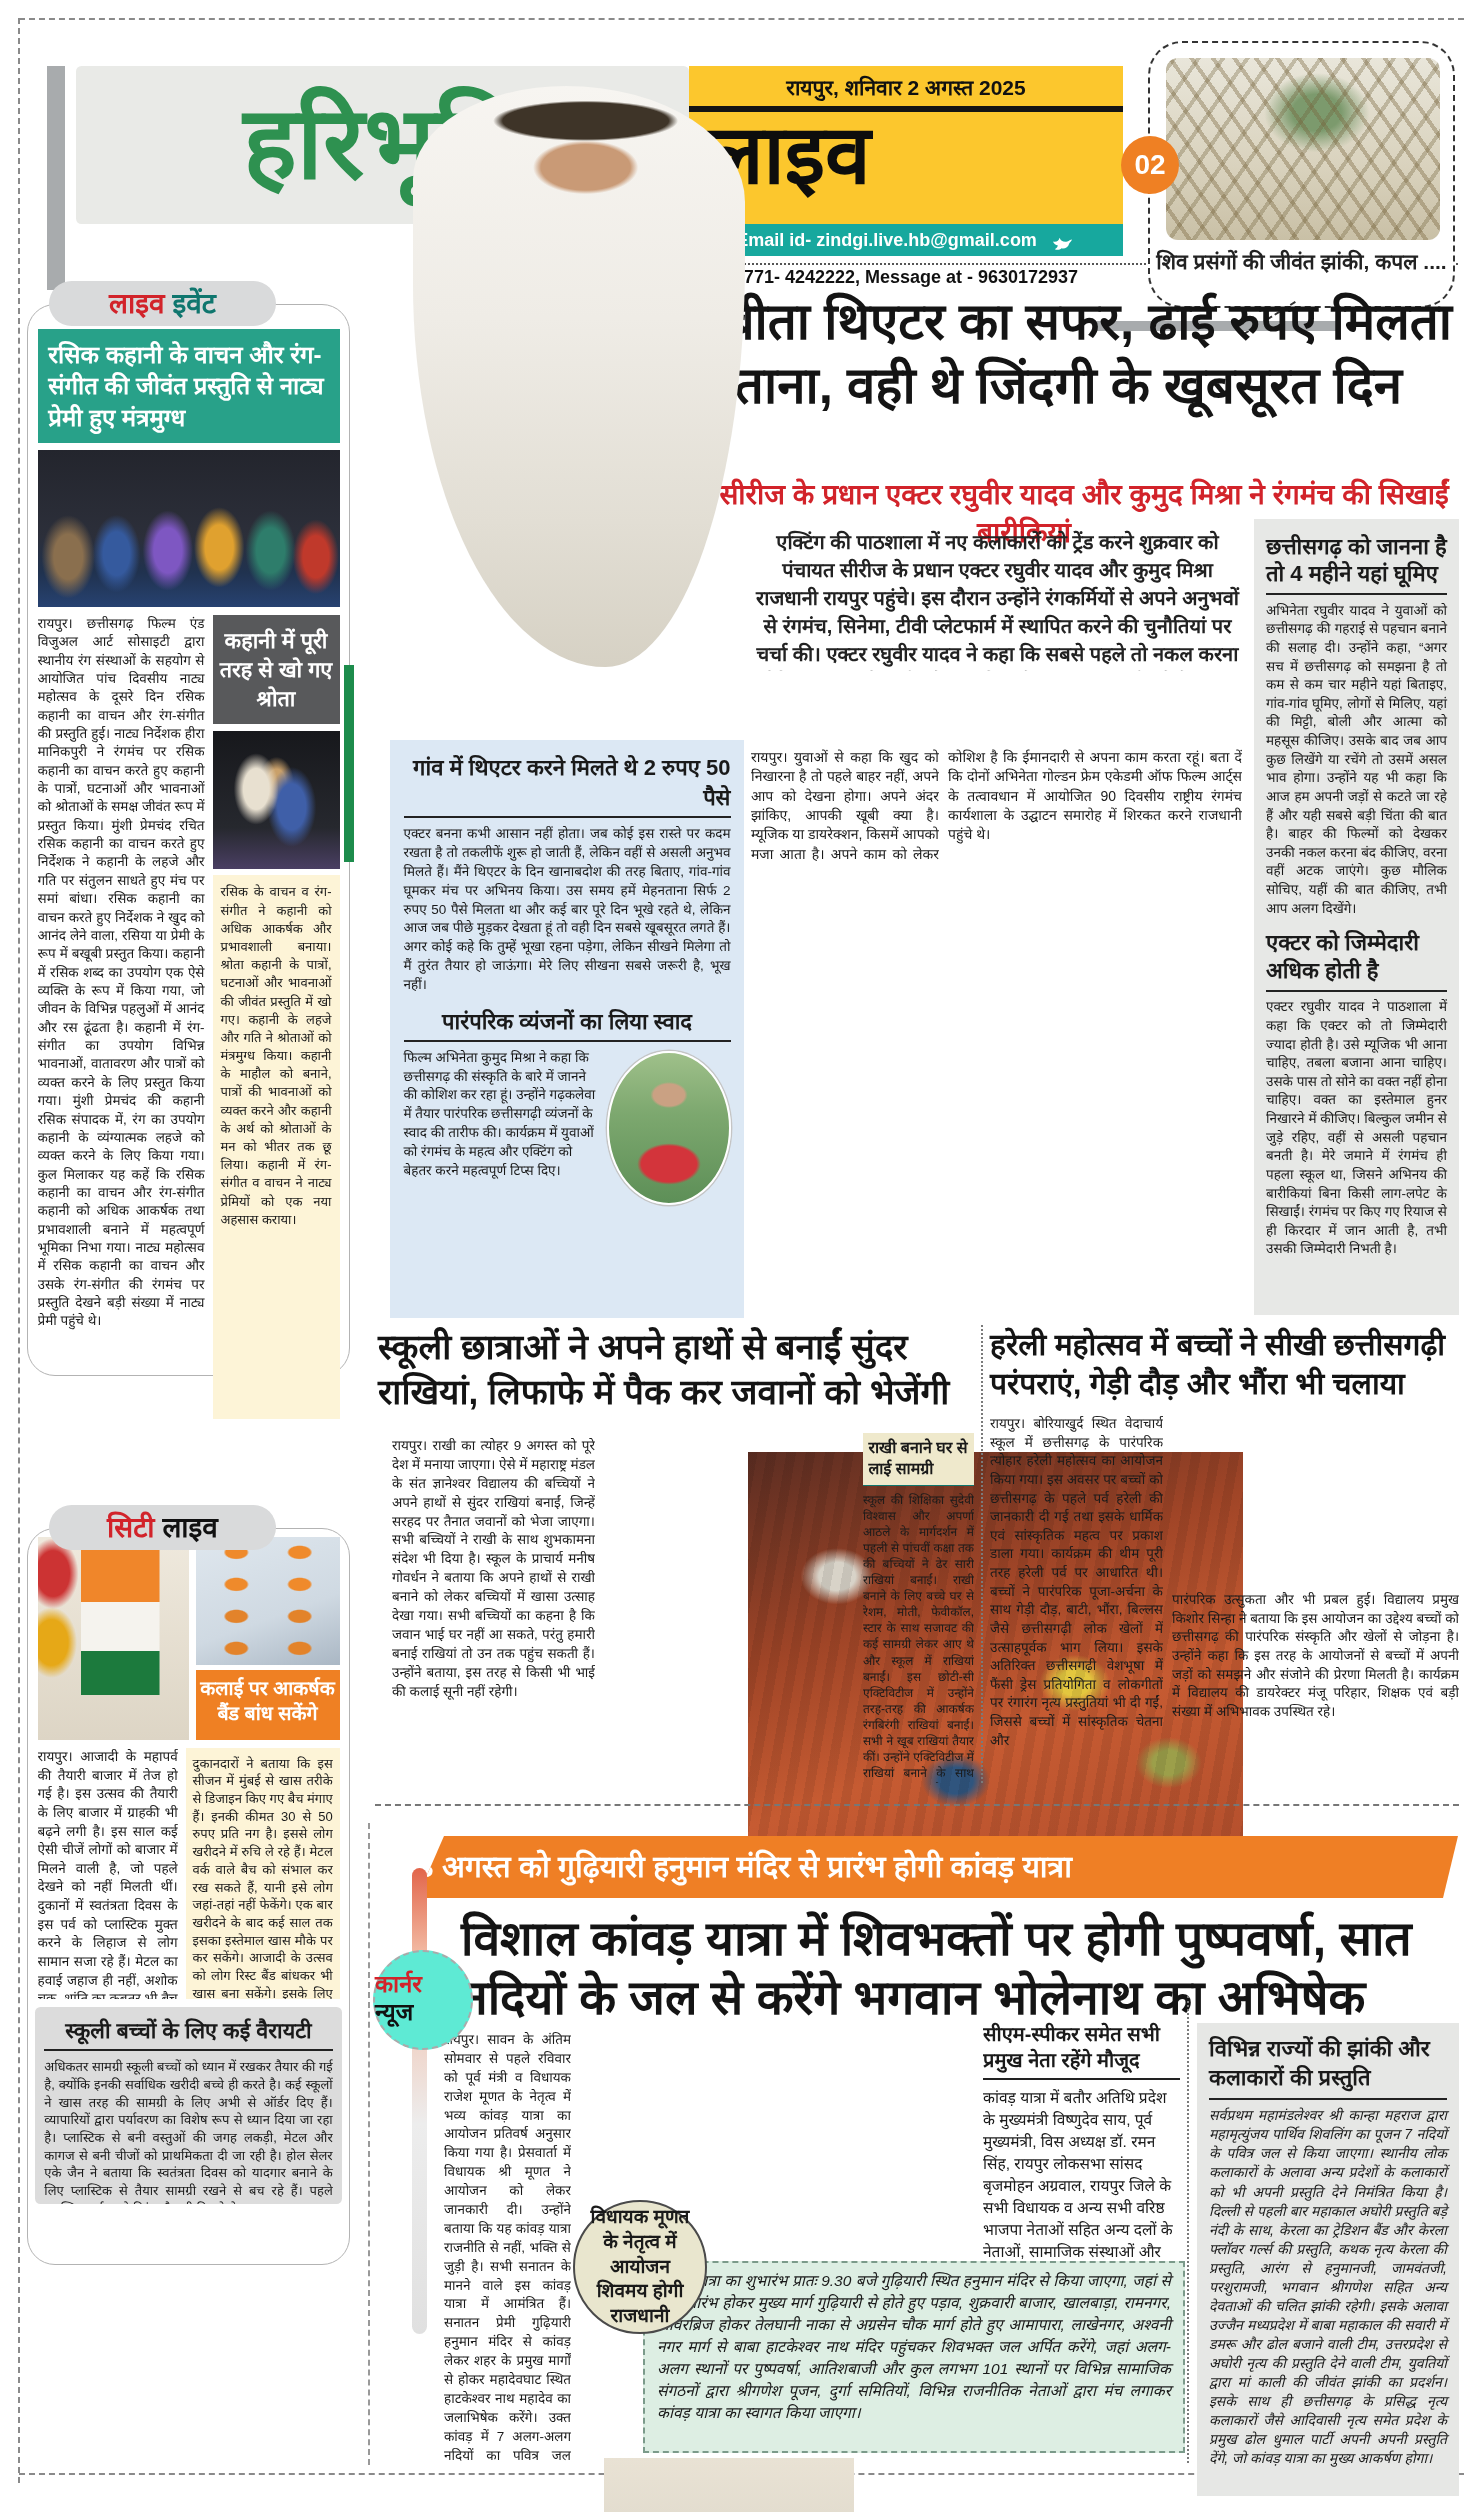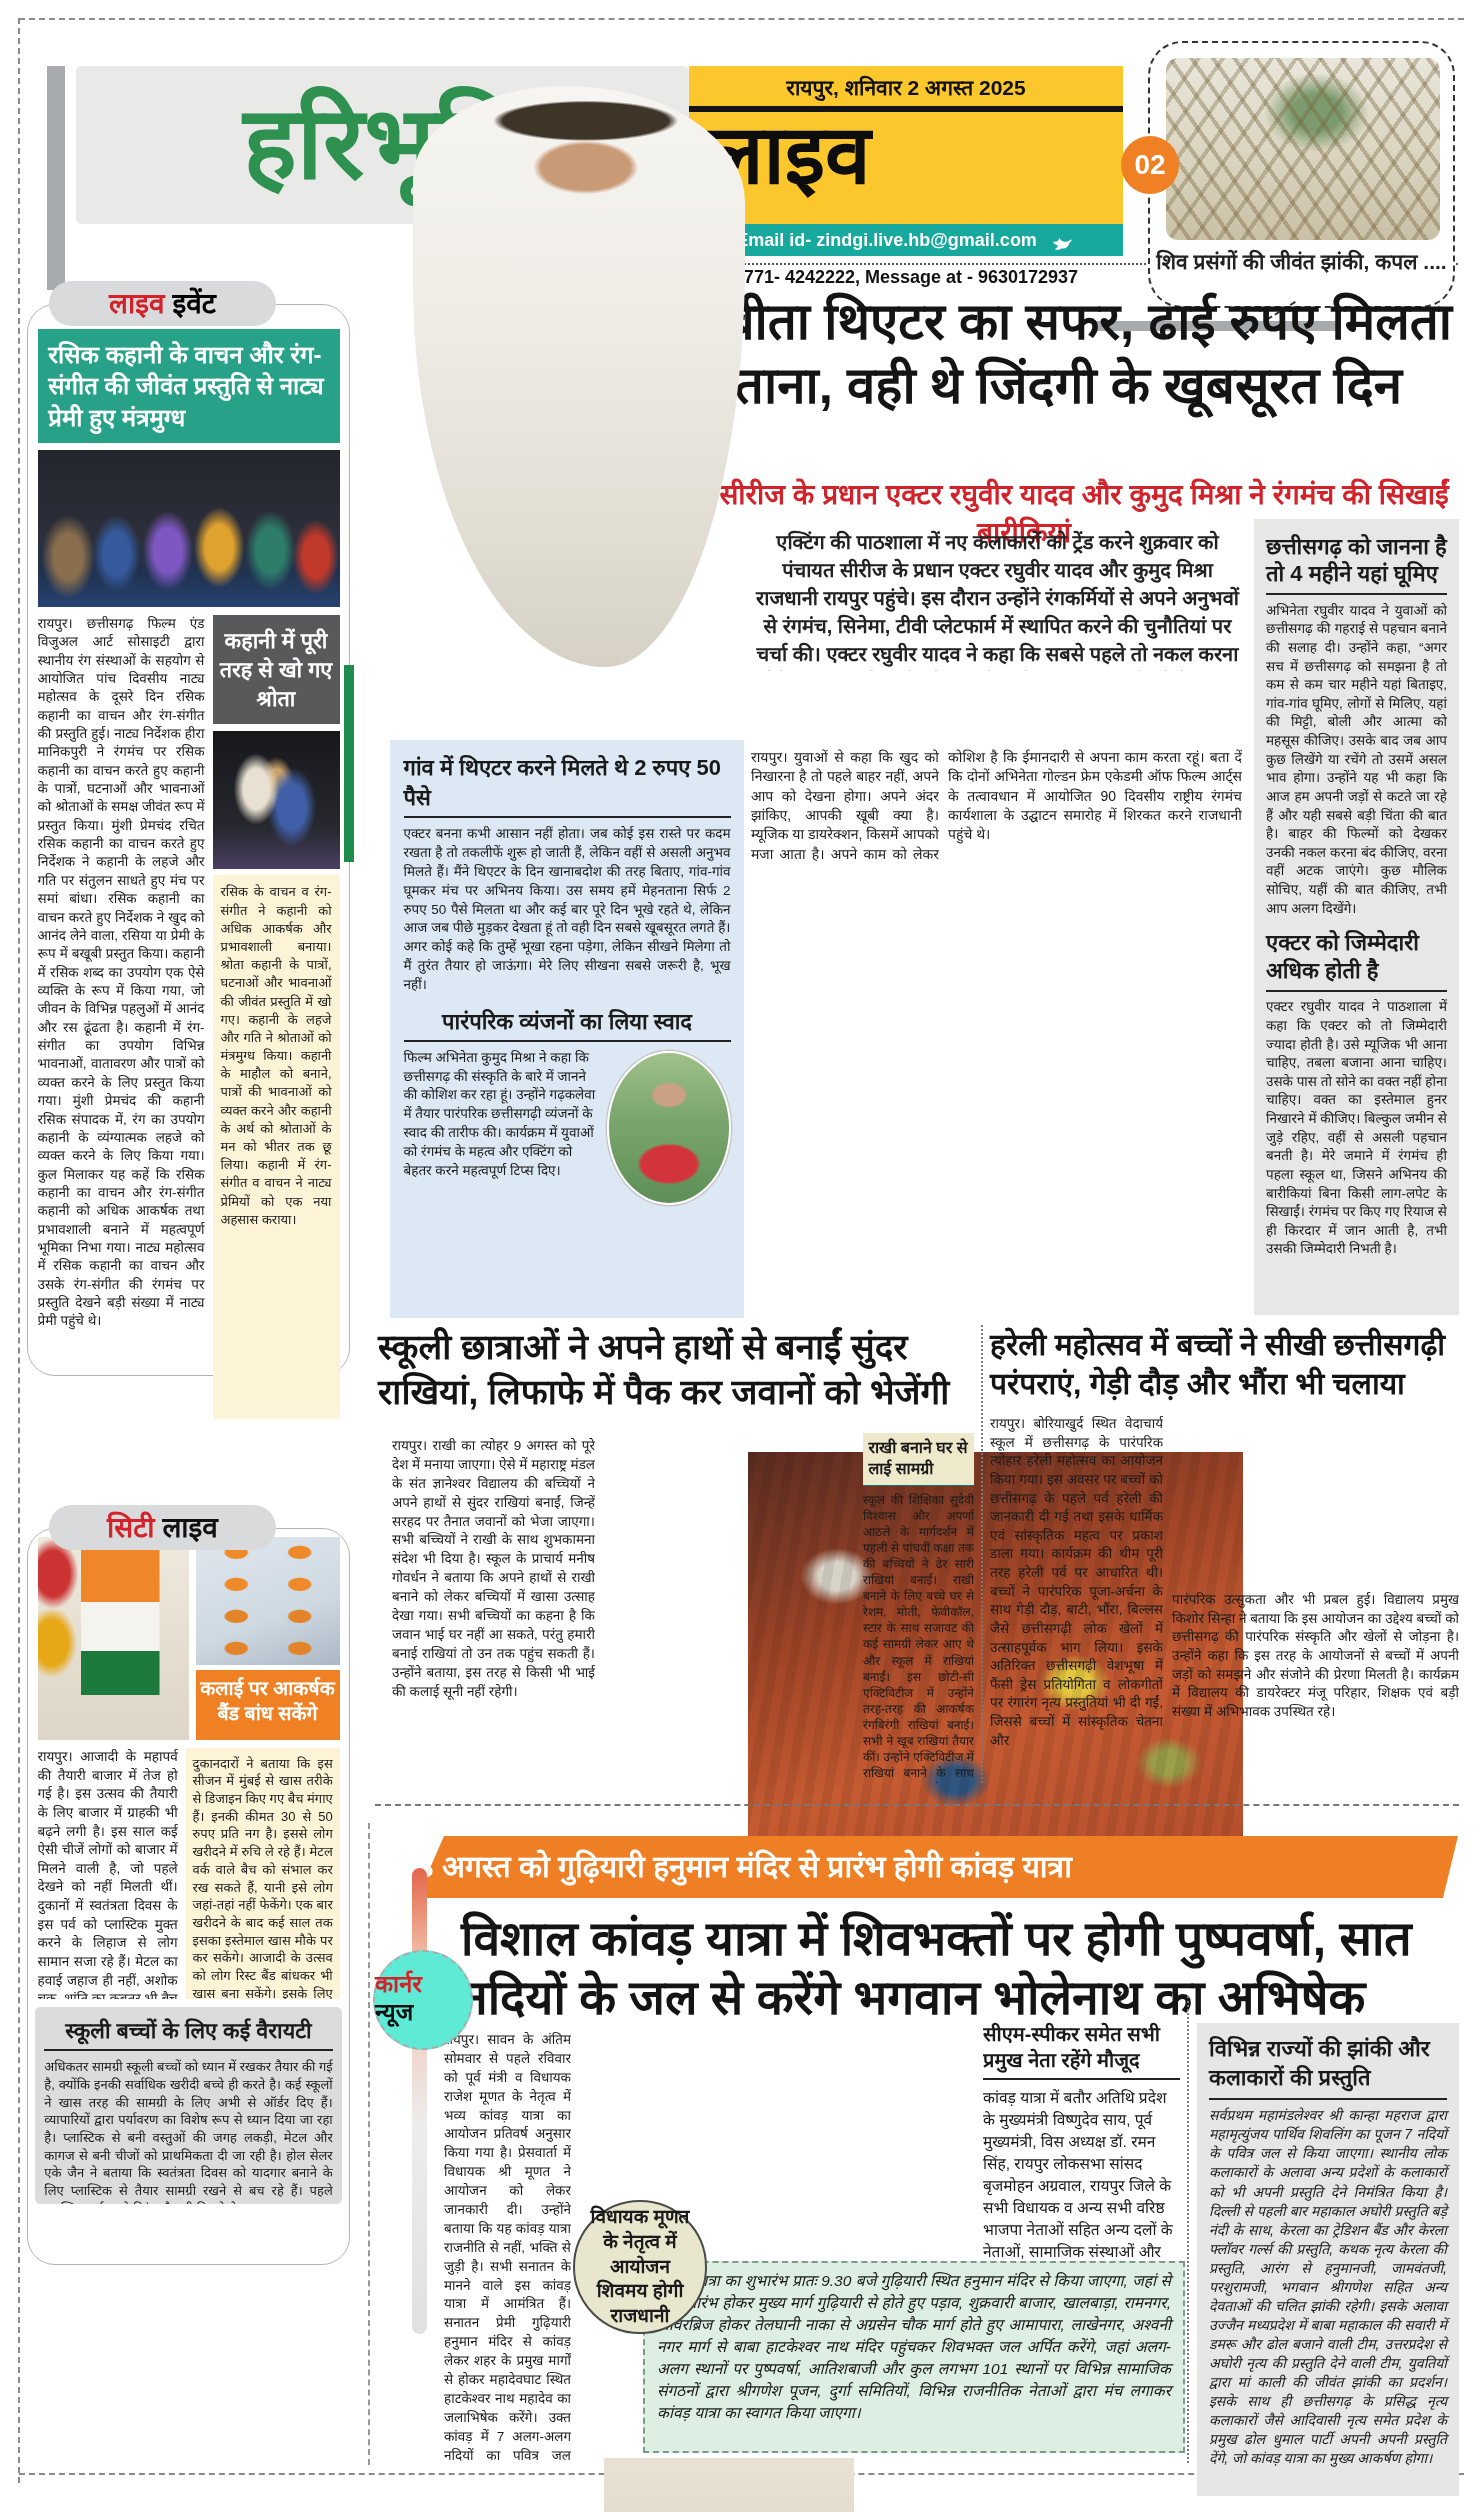--- a/index.html
+++ b/index.html
@@ -109,21 +109,21 @@
 <div class="abs clip" style="left:751px;top:528px;width:493px;height:143px;font-size:20px;line-height:1.4;font-weight:700;color:#222;text-align:center;">एक्टिंग की पाठशाला में नए कलाकारों को ट्रेंड करने शुक्रवार को पंचायत सीरीज के प्रधान एक्टर रघुवीर यादव और कुमुद मिश्रा राजधानी रायपुर पहुंचे। इस दौरान उन्होंने रंगकर्मियों से अपने अनुभवों से रंगमंच, सिनेमा, टीवी प्लेटफार्म में स्थापित करने की चुनौतियां पर चर्चा की। एक्टर रघुवीर यादव ने कहा कि सबसे पहले तो नकल करना छोड़िए। कुदरत ने सभी को हुनर दिया है। पहचानना हमी को है। इधर-उधर देखकर हम नकल की तरफ बढ़ने लगते हैं। खूबी को और निखारने पर ध्यान दें। वक्त जाया मत करिए। थिएटर यही सिखाता है।</div>
 
 <div class="abs clip" style="left:1254px;top:519px;width:205px;height:796px;background:#e7e8e6;padding:13.5px 12px;">
   <div class="secline" style="font-size:22px;font-weight:800;line-height:1.25;">छत्तीसगढ़ को जानना है तो 4 महीने यहां घूमिए</div>
   <div class="j" style="font-size:13.5px;line-height:1.38;">अभिनेता रघुवीर यादव ने युवाओं को छत्तीसगढ़ की गहराई से पहचान बनाने की सलाह दी। उन्होंने कहा, “अगर सच में छत्तीसगढ़ को समझना है तो कम से कम चार महीने यहां बिताइए, गांव-गांव घूमिए, लोगों से मिलिए, यहां की मिट्टी, बोली और आत्मा को महसूस कीजिए। उसके बाद जब आप कुछ लिखेंगे या रचेंगे तो उसमें असल भाव होगा। उन्होंने यह भी कहा कि आज हम अपनी जड़ों से कटते जा रहे हैं और यही सबसे बड़ी चिंता की बात है। बाहर की फिल्मों को देखकर उनकी नकल करना बंद कीजिए, वरना वहीं अटक जाएंगे। कुछ मौलिक सोचिए, यहीं की बात कीजिए, तभी आप अलग दिखेंगे।</div>
   <div class="secline" style="font-size:22px;font-weight:800;line-height:1.25;margin-top:10.8px;">एक्टर को जिम्मेदारी अधिक होती है</div>
   <div class="j" style="font-size:13.5px;line-height:1.38;">एक्टर रघुवीर यादव ने पाठशाला में कहा कि एक्टर को तो जिम्मेदारी ज्यादा होती है। उसे म्यूजिक भी आना चाहिए, तबला बजाना आना चाहिए। उसके पास तो सोने का वक्त नहीं होना चाहिए। वक्त का इस्तेमाल हुनर निखारने में कीजिए। बिल्कुल जमीन से जुड़े रहिए, वहीं से असली पहचान बनती है। मेरे जमाने में रंगमंच ही पहला स्कूल था, जिसने अभिनय की बारीकियां बिना किसी लाग-लपेट के सिखाईं। रंगमंच पर किए गए रियाज से ही किरदार में जान आती है, तभी उसकी जिम्मेदारी निभती है।</div>
 </div>
 
 <div class="abs clip" style="left:390px;top:740px;width:354px;height:578px;background:#dce8f4;padding:10.8px 13.5px;">
-  <div class="secline" style="font-size:22px;font-weight:800;text-align:left;">गांव में थिएटर करने मिलते थे 2 रुपए 50 पैसे</div>
+  <div class="secline" style="font-size:22px;font-weight:800;text-align:right;">गांव में थिएटर करने मिलते थे 2 रुपए 50 पैसे</div>
   <div class="j" style="font-size:13.5px;line-height:1.4;">एक्टर बनना कभी आसान नहीं होता। जब कोई इस रास्ते पर कदम रखता है तो तकलीफें शुरू हो जाती हैं, लेकिन वहीं से असली अनुभव मिलते हैं। मैंने थिएटर के दिन खानाबदोश की तरह बिताए, गांव-गांव घूमकर मंच पर अभिनय किया। उस समय हमें मेहनताना सिर्फ 2 रुपए 50 पैसे मिलता था और कई बार पूरे दिन भूखे रहते थे, लेकिन आज जब पीछे मुड़कर देखता हूं तो वही दिन सबसे खूबसूरत लगते हैं। अगर कोई कहे कि तुम्हें भूखा रहना पड़ेगा, लेकिन सीखने मिलेगा तो मैं तुरंत तैयार हो जाऊंगा। मेरे लिए सीखना सबसे जरूरी है, भूख नहीं।</div>
   <div class="secline" style="font-size:22px;font-weight:800;text-align:center;margin-top:9.5px;">पारंपरिक व्यंजनों का लिया स्वाद</div>
   <div style="font-size:13.5px;line-height:1.4;">
     <span class="photo ph-portrait" style="float:right;width:120px;height:150px;border-radius:50%;margin:2.7px 0 4px 8px;border:2.7px solid #fff;box-shadow:0 0 0 1.4px #c5c5c5;"></span>
     <span class="j">फिल्म अभिनेता कुमुद मिश्रा ने कहा कि छत्तीसगढ़ की संस्कृति के बारे में जानने की कोशिश कर रहा हूं। उन्होंने गढ़कलेवा में तैयार पारंपरिक छत्तीसगढ़ी व्यंजनों के स्वाद की तारीफ की। कार्यक्रम में युवाओं को रंगमंच के महत्व और एक्टिंग को बेहतर करने महत्वपूर्ण टिप्स दिए।</span>
   </div>
 </div>
 
 <div class="abs clip j" style="left:751px;top:748px;width:188px;height:116px;font-size:14px;line-height:1.38;">रायपुर। युवाओं से कहा कि खुद को निखारना है तो पहले बाहर नहीं, अपने आप को देखना होगा। अपने अंदर झांकिए, आपकी खूबी क्या है। म्यूजिक या डायरेक्शन, किसमें आपको मजा आता है। अपने काम को लेकर कहा कि तारीफों से जिम्मेदारी बढ़ती है।</div>
 <div class="abs clip j" style="left:948px;top:748px;width:294px;height:116px;font-size:14px;line-height:1.38;">कोशिश है कि ईमानदारी से अपना काम करता रहूं। बता दें कि दोनों अभिनेता गोल्डन फ्रेम एकेडमी ऑफ फिल्म आर्ट्स के तत्वावधान में आयोजित 90 दिवसीय राष्ट्रीय रंगमंच कार्यशाला के उद्घाटन समारोह में शिरकत करने राजधानी पहुंचे थे।</div>
@@ -137,21 +137,21 @@
   <div style="display:flex;gap:8px;margin:8px 9.5px;height:804px;overflow:hidden;">
     <div class="j clip" style="flex:0 0 167px;font-size:13.5px;line-height:1.36;">रायपुर। छत्तीसगढ़ फिल्म एंड विजुअल आर्ट सोसाइटी द्वारा स्थानीय रंग संस्थाओं के सहयोग से आयोजित पांच दिवसीय नाट्य महोत्सव के दूसरे दिन रसिक कहानी का वाचन और रंग-संगीत की प्रस्तुति हुई। नाट्य निर्देशक हीरा मानिकपुरी ने रंगमंच पर रसिक कहानी का वाचन करते हुए कहानी के पात्रों, घटनाओं और भावनाओं को श्रोताओं के समक्ष जीवंत रूप में प्रस्तुत किया। मुंशी प्रेमचंद रचित रसिक कहानी का वाचन करते हुए निर्देशक ने कहानी के लहजे और गति पर संतुलन साधते हुए मंच पर समां बांधा। रसिक कहानी का वाचन करते हुए निर्देशक ने खुद को आनंद लेने वाला, रसिया या प्रेमी के रूप में बखूबी प्रस्तुत किया। कहानी में रसिक शब्द का उपयोग एक ऐसे व्यक्ति के रूप में किया गया, जो जीवन के विभिन्न पहलुओं में आनंद और रस ढूंढता है। कहानी में रंग-संगीत का उपयोग विभिन्न भावनाओं, वातावरण और पात्रों को व्यक्त करने के लिए प्रस्तुत किया गया। मुंशी प्रेमचंद की कहानी रसिक संपादक में, रंग का उपयोग कहानी के व्यंग्यात्मक लहजे को व्यक्त करने के लिए किया गया। कुल मिलाकर यह कहें कि रसिक कहानी का वाचन और रंग-संगीत कहानी को अधिक आकर्षक तथा प्रभावशाली बनाने में महत्वपूर्ण भूमिका निभा गया। नाट्य महोत्सव में रसिक कहानी का वाचन और उसके रंग-संगीत की रंगमंच पर प्रस्तुति देखने बड़ी संख्या में नाट्य प्रेमी पहुंचे थे।</div>
     <div style="flex:1;display:flex;flex-direction:column;gap:6.8px;">
       <div style="background:#58595b;color:#fff;font-size:21.6px;font-weight:700;text-align:center;padding:10.8px 5.4px;line-height:1.35;">कहानी में पूरी तरह से खो गए श्रोता</div>
       <div class="photo ph-theatre" style="height:138px;"></div>
       <div class="j clip" style="background:#fdf4d7;padding:8px;font-size:13px;line-height:1.4;flex:1;">रसिक के वाचन व रंग-संगीत ने कहानी को अधिक आकर्षक और प्रभावशाली बनाया। श्रोता कहानी के पात्रों, घटनाओं और भावनाओं की जीवंत प्रस्तुति में खो गए। कहानी के लहजे और गति ने श्रोताओं को मंत्रमुग्ध किया। कहानी के माहौल को बनाने, पात्रों की भावनाओं को व्यक्त करने और कहानी के अर्थ को श्रोताओं के मन को भीतर तक छू लिया। कहानी में रंग-संगीत व वाचन ने नाट्य प्रेमियों को एक नया अहसास कराया।</div>
     </div>
   </div>
 </div>
 <div class="abs pill" style="left:49px;top:281px;width:227px;height:45px;line-height:45px;font-size:28px;z-index:3;">
-  <span style="color:#d2232a;">लाइव</span>&nbsp;<span style="color:#000000;">इवेंट</span>
+  <span style="color:#d2232a;">लाइव</span>&nbsp;<span style="color:#0f766e;">इवेंट</span>
 </div>
 <div class="abs" style="left:344px;top:665px;width:9.5px;height:197px;background:#1d8c4c;z-index:3;"></div>
 
 <div class="abs hdl" style="left:378px;top:1325px;width:594px;font-size:35px;line-height:1.28;">स्कूली छात्राओं ने अपने हाथों से बनाईं सुंदर राखियां, लिफाफे में पैक कर जवानों को भेजेंगी</div>
 <div class="abs dot-v" style="left:981px;top:1325px;height:458px;"></div>
 <div class="abs clip j" style="left:392px;top:1437px;width:203px;height:346px;font-size:13.5px;line-height:1.4;">रायपुर। राखी का त्योहर 9 अगस्त को पूरे देश में मनाया जाएगा। ऐसे में महाराष्ट्र मंडल के संत ज्ञानेश्वर विद्यालय की बच्चियों ने अपने हाथों से सुंदर राखियां बनाईं, जिन्हें सरहद पर तैनात जवानों को भेजा जाएगा। सभी बच्चियों ने राखी के साथ शुभकामना संदेश भी दिया है। स्कूल के प्राचार्य मनीष गोवर्धन ने बताया कि अपने हाथों से राखी बनाने को लेकर बच्चियों में खासा उत्साह देखा गया। सभी बच्चियों का कहना है कि जवान भाई घर नहीं आ सकते, परंतु हमारी बनाई राखियां तो उन तक पहुंच सकती हैं। उन्होंने बताया, इस तरह से किसी भी भाई की कलाई सूनी नहीं रहेगी।</div>
 <div class="abs photo ph-rakhi" style="left:604px;top:1433px;width:250px;height:350px;"></div>
 <div class="abs clip" style="left:863px;top:1433px;width:111px;height:350px;">
   <div style="background:#efe9cc;padding:5.4px;font-size:16px;font-weight:800;line-height:1.3;border-bottom:1px solid #0f766e;">राखी बनाने घर से लाई सामग्री</div>
   <div class="j" style="font-size:12px;line-height:1.34;margin-top:5.4px;">स्कूल की शिक्षिका सुदेवी विश्वास और अपर्णा आठले के मार्गदर्शन में पहली से पांचवीं कक्षा तक की बच्चियों ने ढेर सारी राखियां बनाईं। राखी बनाने के लिए बच्चे घर से रेशम, मोती, फेवीकॉल, स्टार के साथ सजावट की कई सामग्री लेकर आए थे और स्कूल में राखियां बनाईं। इस छोटी-सी एक्टिविटीज में उन्होंने तरह-तरह की आकर्षक रंगबिरंगी राखियां बनाईं। सभी ने खूब राखियां तैयार कीं। उन्होंने एक्टिविटीज में राखियां बनाने के साथ अपना नाम और पता लिखकर लिफाफे में पैक किया। स्कूल की शिक्षिका आराधना लाल ने बताया कि जल्द ही ये राखियां देश के जवानों के लिए सेना मुख्यालय भेजी जाएंगी।</div>

